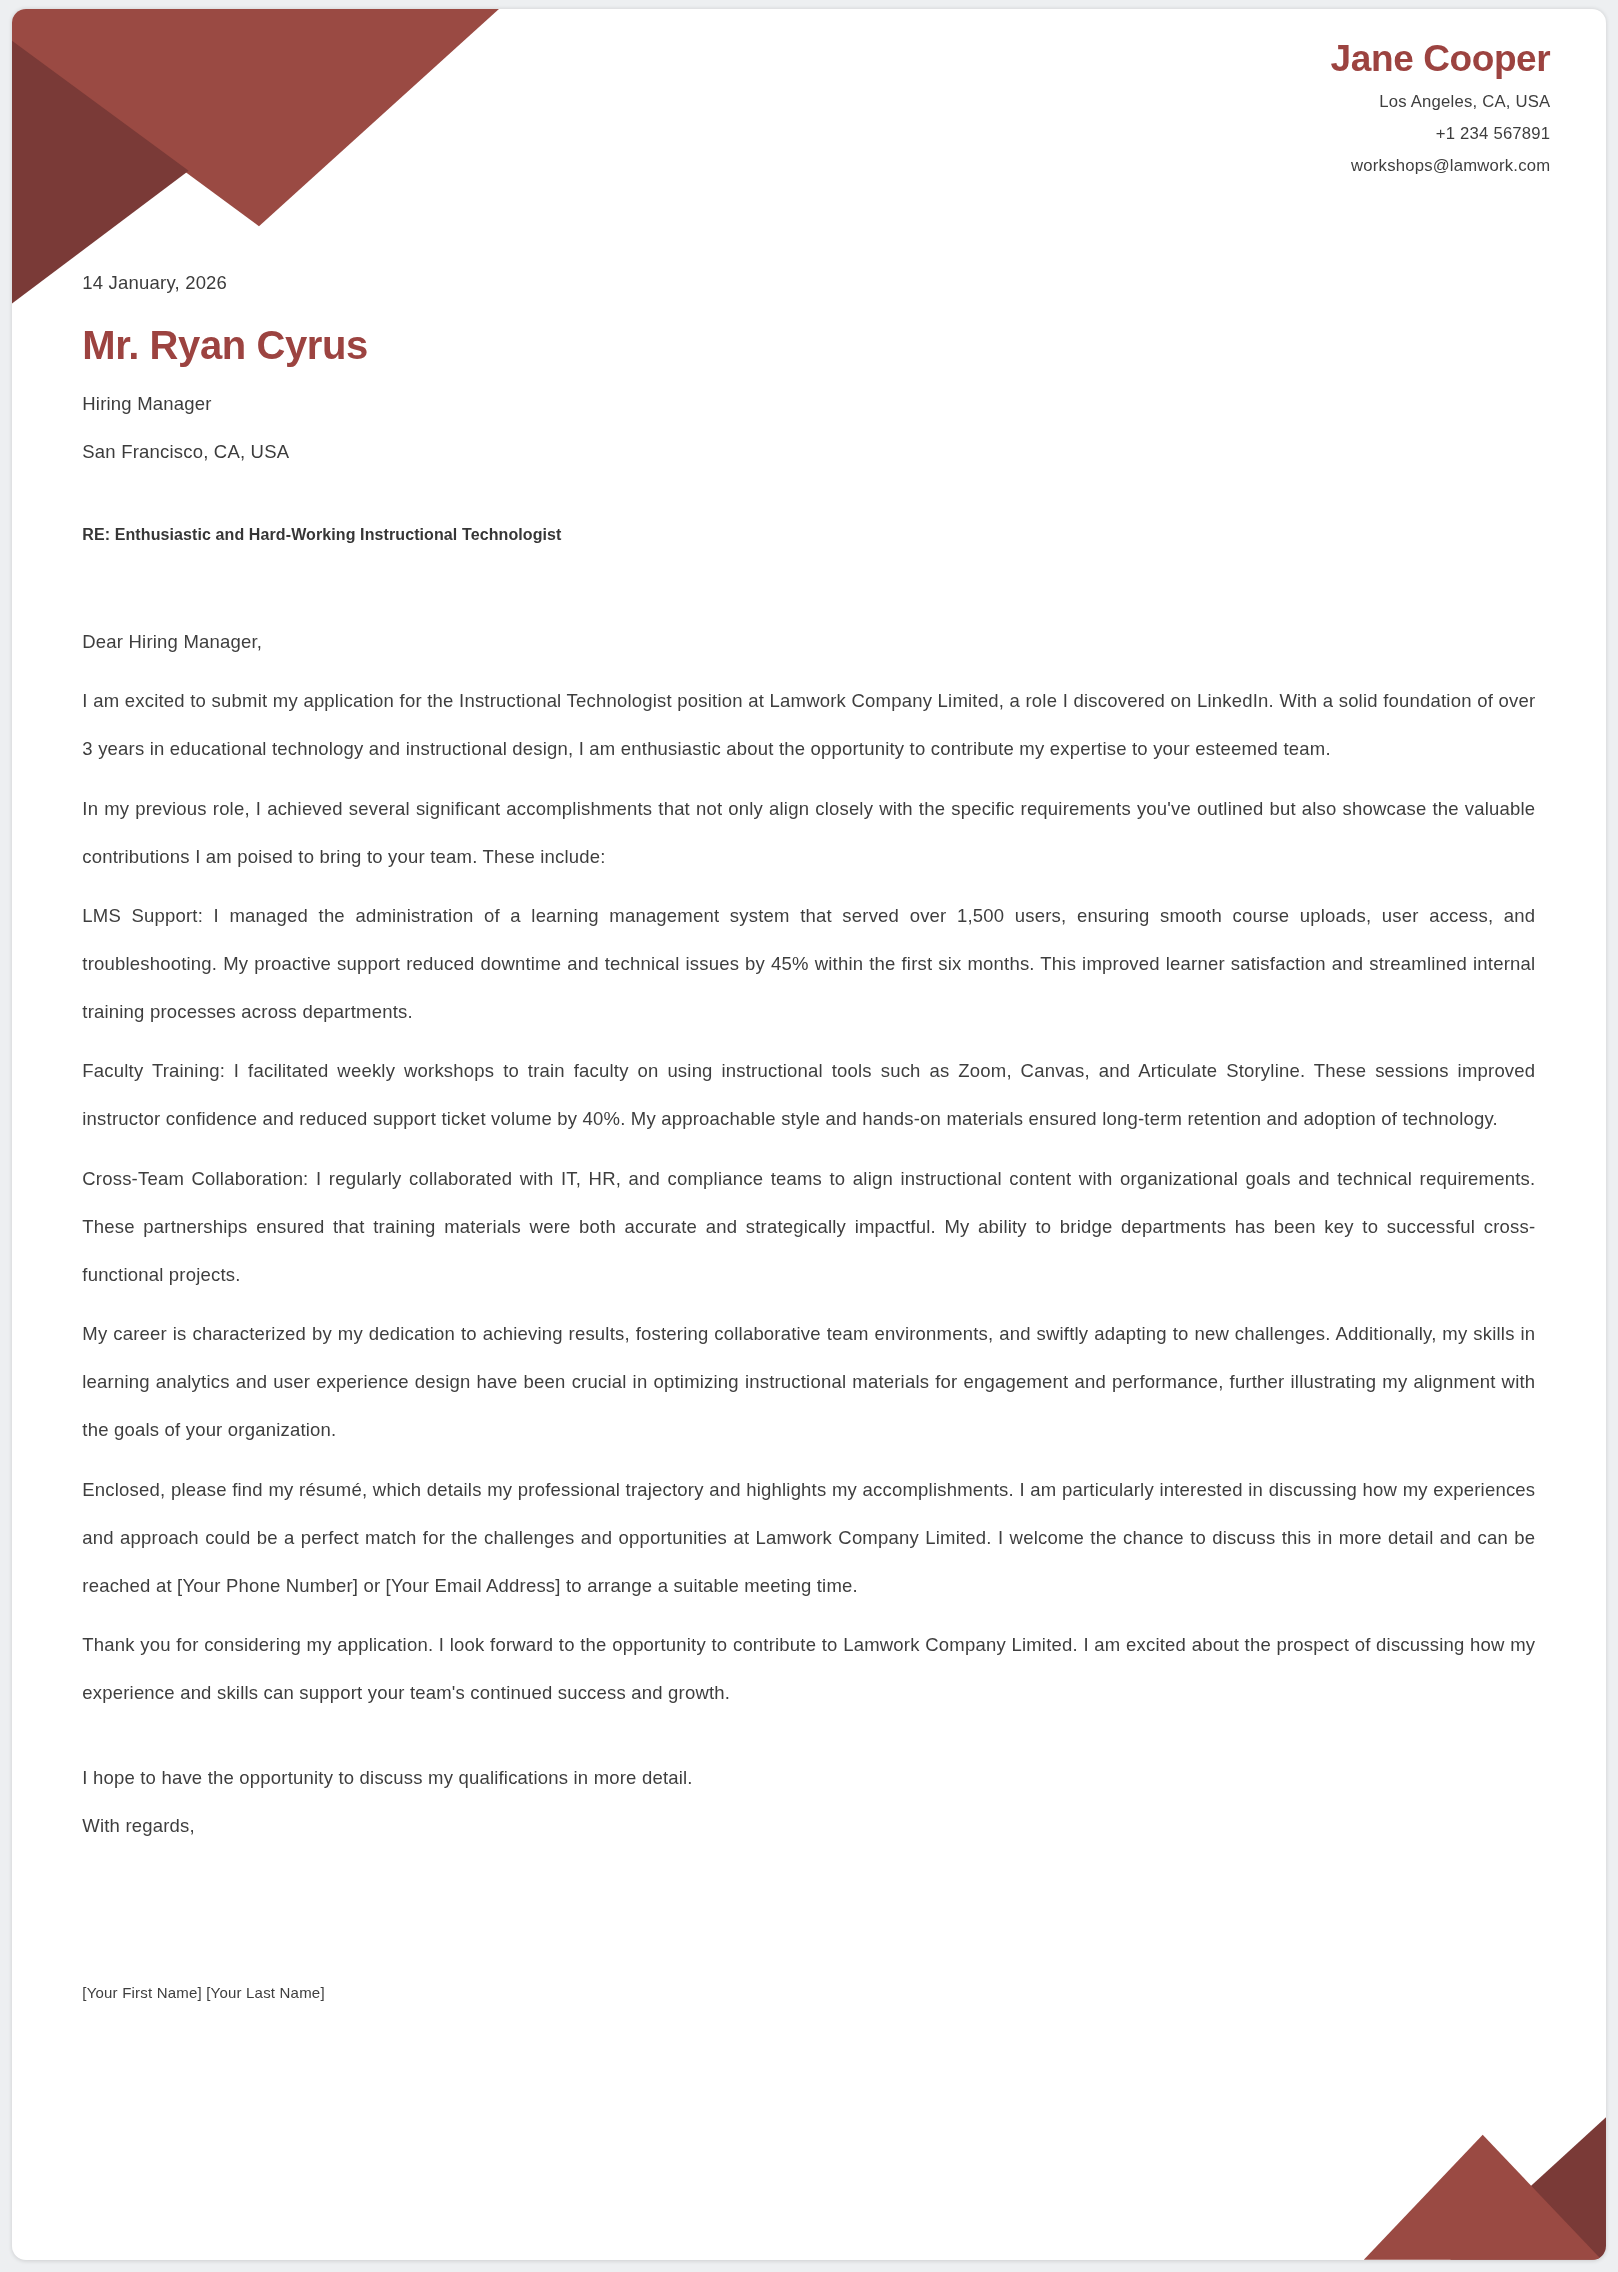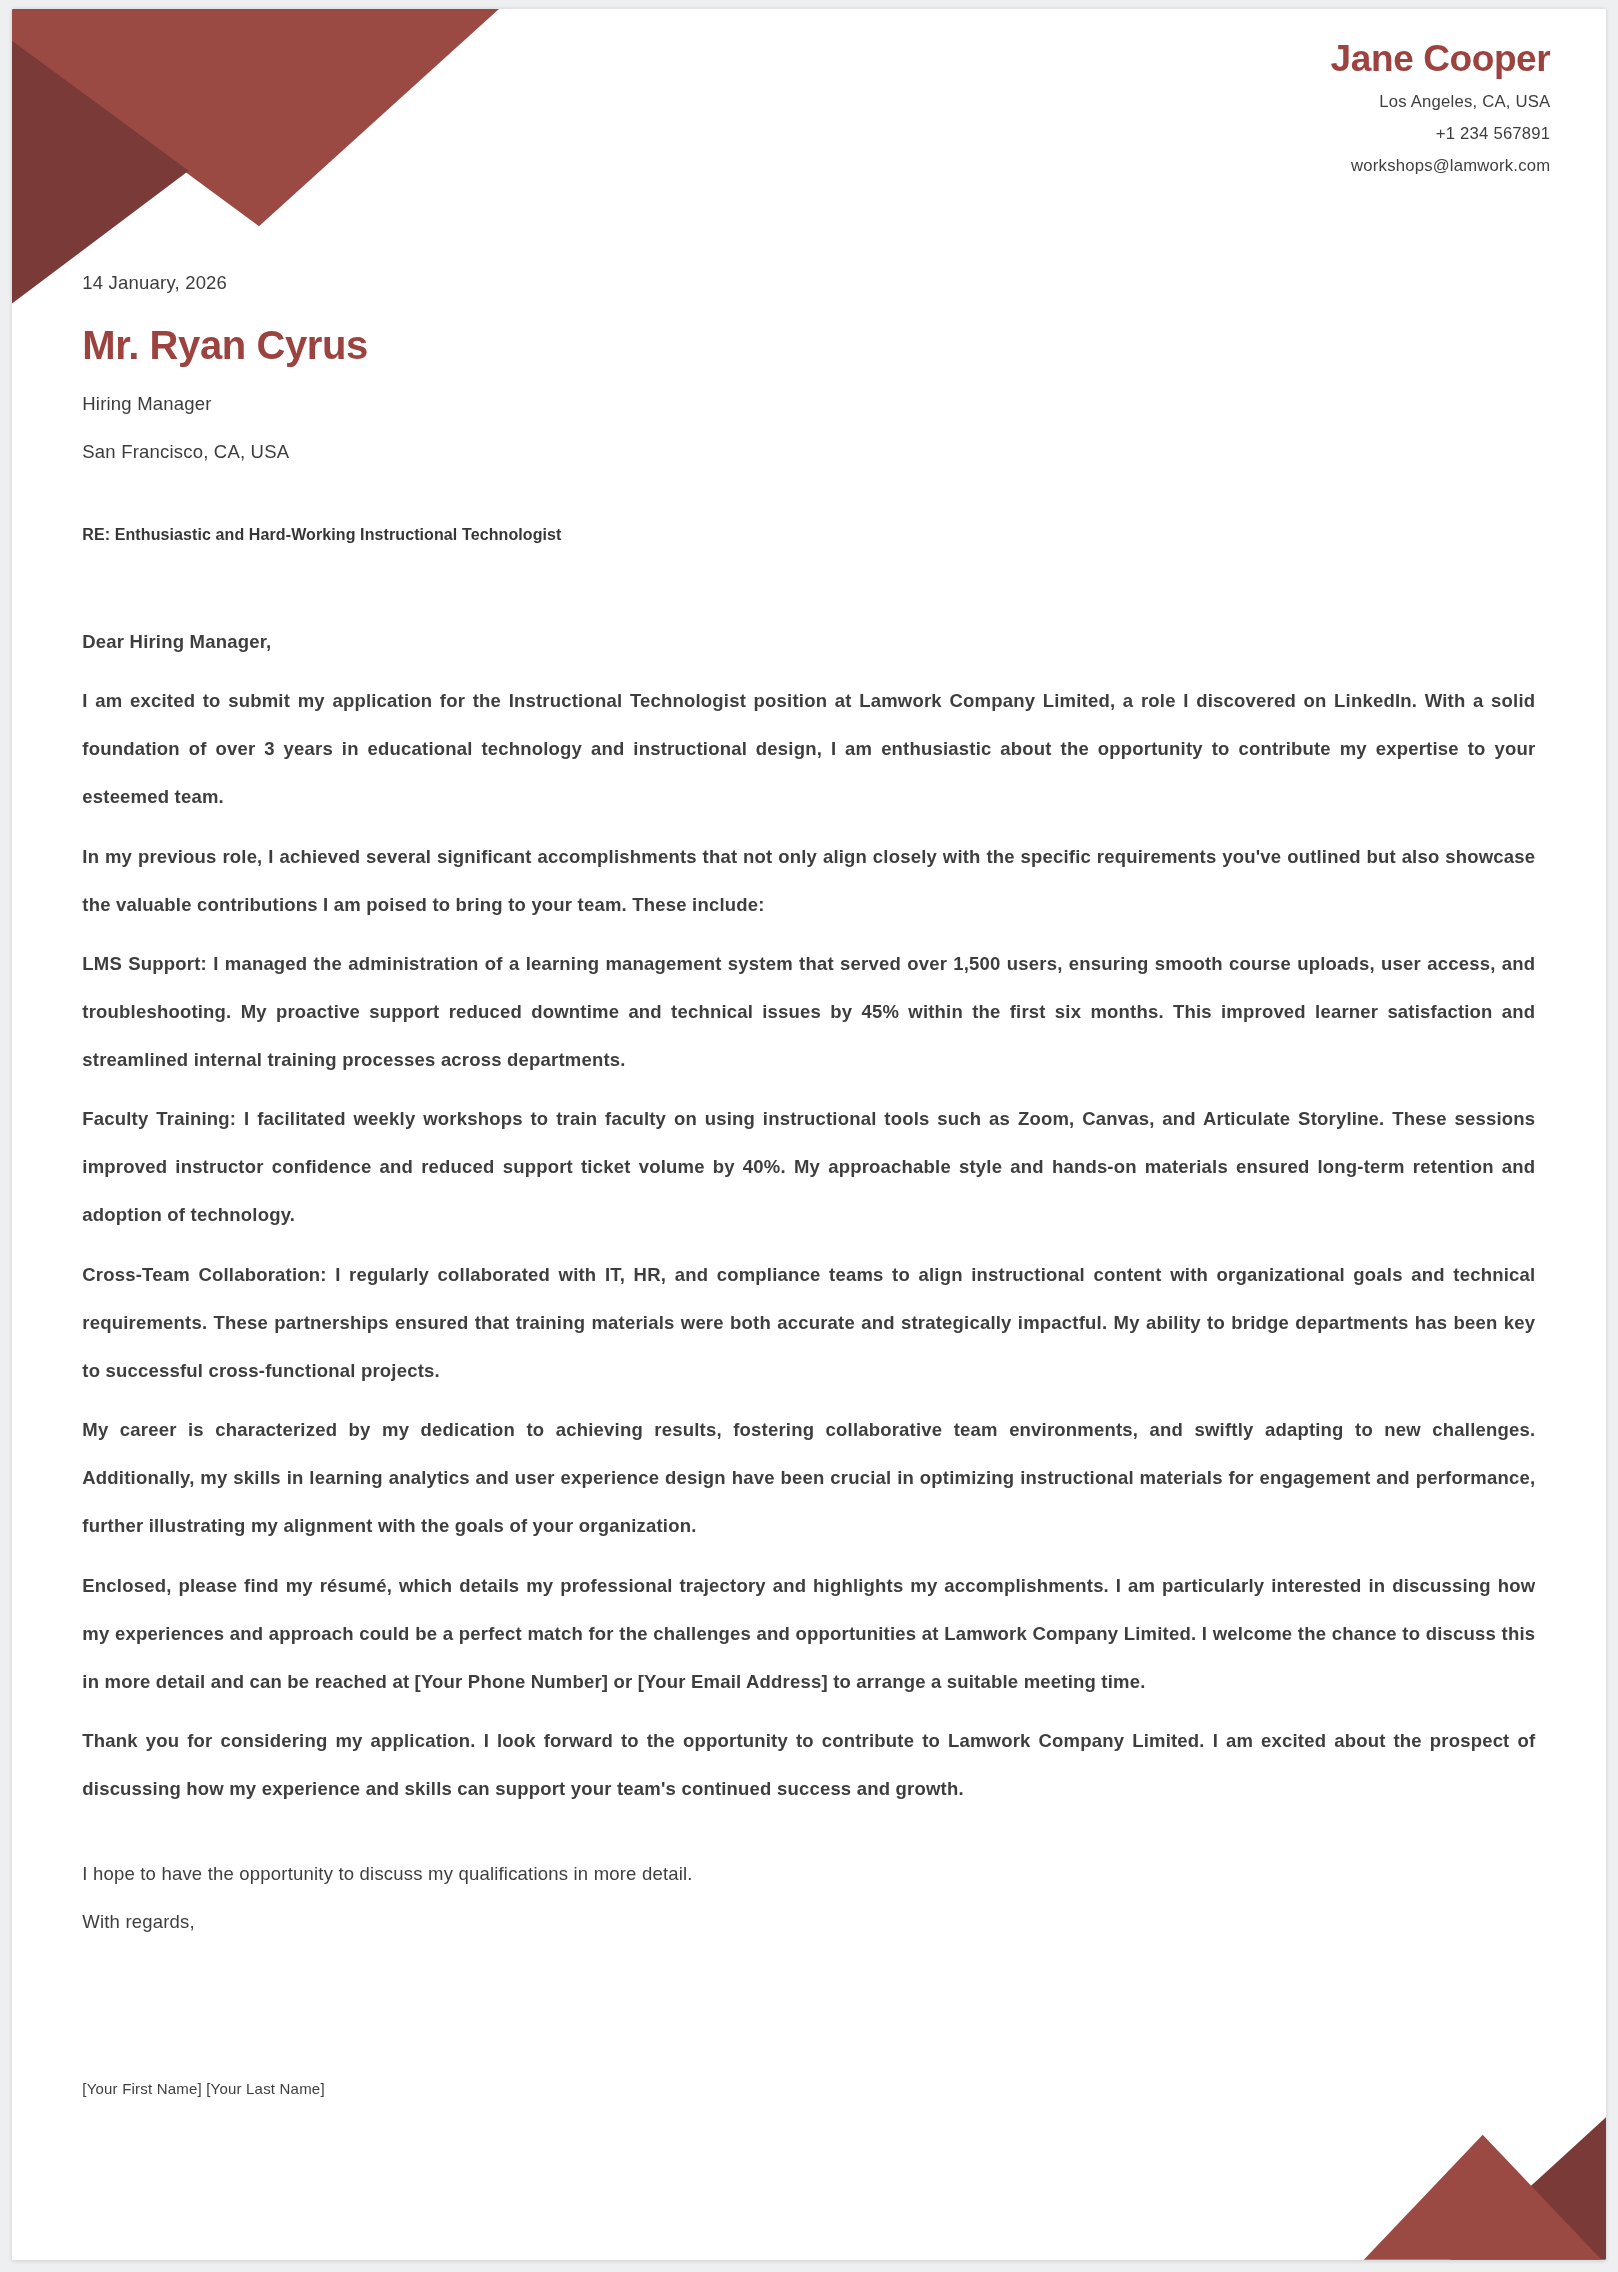--- a/index.html
+++ b/index.html
@@ -7,21 +7,21 @@
     width: 1618px; height: 2273px;
     background: #edeff1;
     font-family: "Liberation Sans", sans-serif;
     position: relative;
   }
   .page {
     position: absolute;
     left: 12.3px; top: 8.8px;
     width: 1594px; height: 2251px;
     background: #ffffff;
-    border-radius: 1px;
+    border-radius: 14px;
     box-shadow: 0 0.9px 4.4px rgba(0,0,0,0.14);
     overflow: hidden;
   }
   .deco { position: absolute; display: block; }
   .deco-tl { left: 0; top: 0; }
   .deco-br { right: 0; bottom: 0; }
 
   .sender {
     position: absolute;
     top: 30px; right: 56px;
@@ -69,21 +69,20 @@
   }
   .subject {
     margin-top: 63px;
     font-size: 16px;
     font-weight: 700;
     color: #363636;
     letter-spacing: 0.1px;
   }
   .body-text {
     margin-top: 74px;
-    font-weight: bold;
   }
   .body-text p {
     margin: 0 0 11.4px 0;
     font-size: 18.5px;
     line-height: 48px;
     color: #3e3e3e;
     text-align: justify;
     letter-spacing: 0.2px;
   }
   .body-text p.salutation { text-align: left; }

